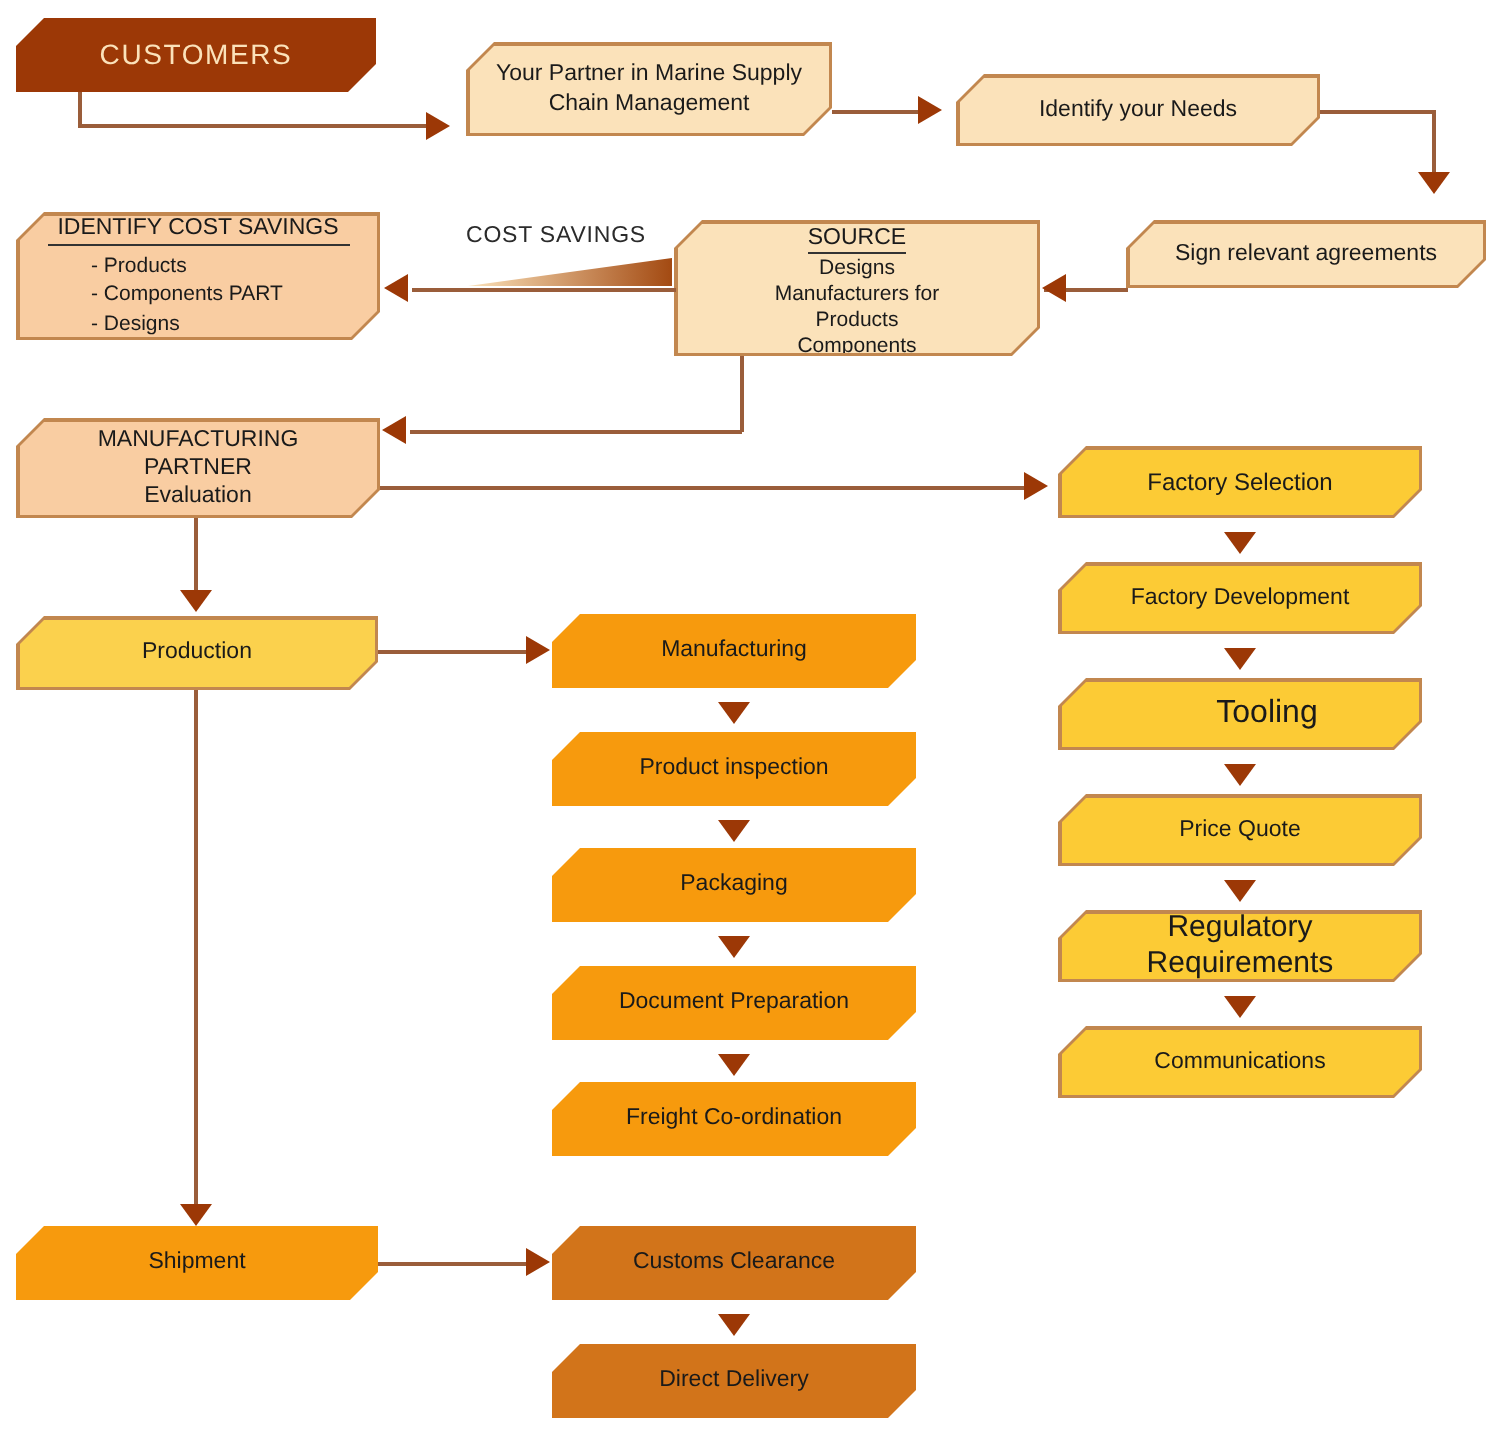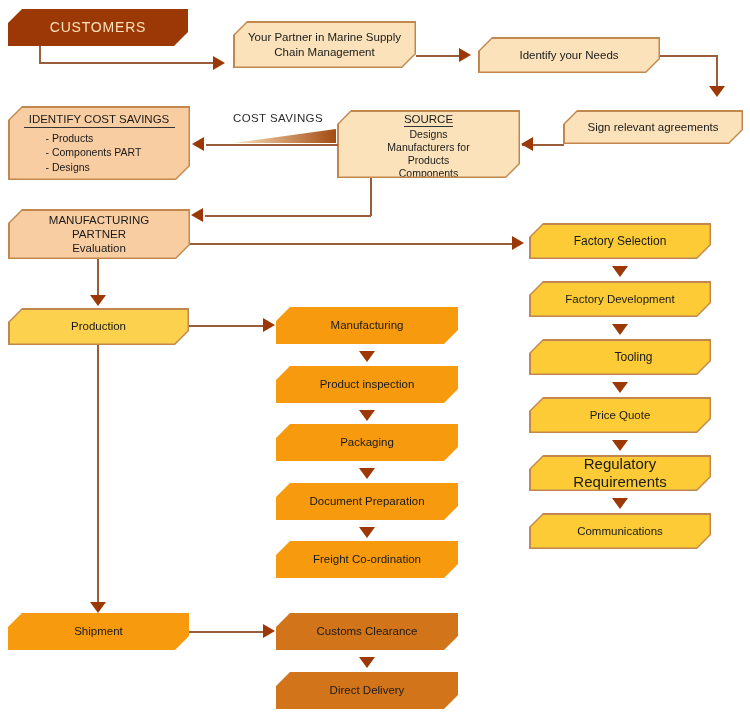--- a/index.html
+++ b/index.html
@@ -177,21 +177,21 @@
         <span class="line">Manufacturers for</span>
         <span class="line">Products</span>
         <span class="line">Components</span>
       </span>
     </div>
   </div>
 
   <div class="conn h" style="left:522px; top:144px; width:42px;"></div>
   <div class="arrow left" style="left:521px; top:137px;"></div>
 
-  <div class="node bordered" style="left:8px; top:106px; width:182px; height:74px;">
+  <div class="node bordered" style="left:8px; top:106px; width:182px; height:64px;">
     <div class="inner" style="background:#F9CDA2;">
       <span class="left-stack">
         <span class="hdr">IDENTIFY COST SAVINGS</span>
         <span class="line">- Products</span>
         <span class="line">- Components PART</span>
         <span class="line">- Designs</span>
       </span>
     </div>
   </div>
 
@@ -305,21 +305,21 @@
 
   <div class="node bordered" style="left:529px; top:281px; width:182px; height:36px;">
     <div class="inner" style="background:#FCCB35;">
         <span class="lbl" style="font-size:11.5px;">Factory Development</span>
       </div>
   </div>
   <div class="arrow down" style="left:612px; top:324px;"></div>
 
   <div class="node bordered" style="left:529px; top:339px; width:182px; height:36px;">
     <div class="inner" style="background:#FCCB35;">
-        <span class="lbl" style="font-size:12px;margin-left:27px;">Tooling</span>
+        <span class="lbl" style="font-size:16px;margin-left:27px;">Tooling</span>
       </div>
   </div>
   <div class="arrow down" style="left:612px; top:382px;"></div>
 
   <div class="node bordered" style="left:529px; top:397px; width:182px; height:36px;">
     <div class="inner" style="background:#FCCB35;">
         <span class="lbl" style="font-size:11.5px;">Price Quote</span>
       </div>
   </div>
   <div class="arrow down" style="left:612px; top:440px;"></div>

